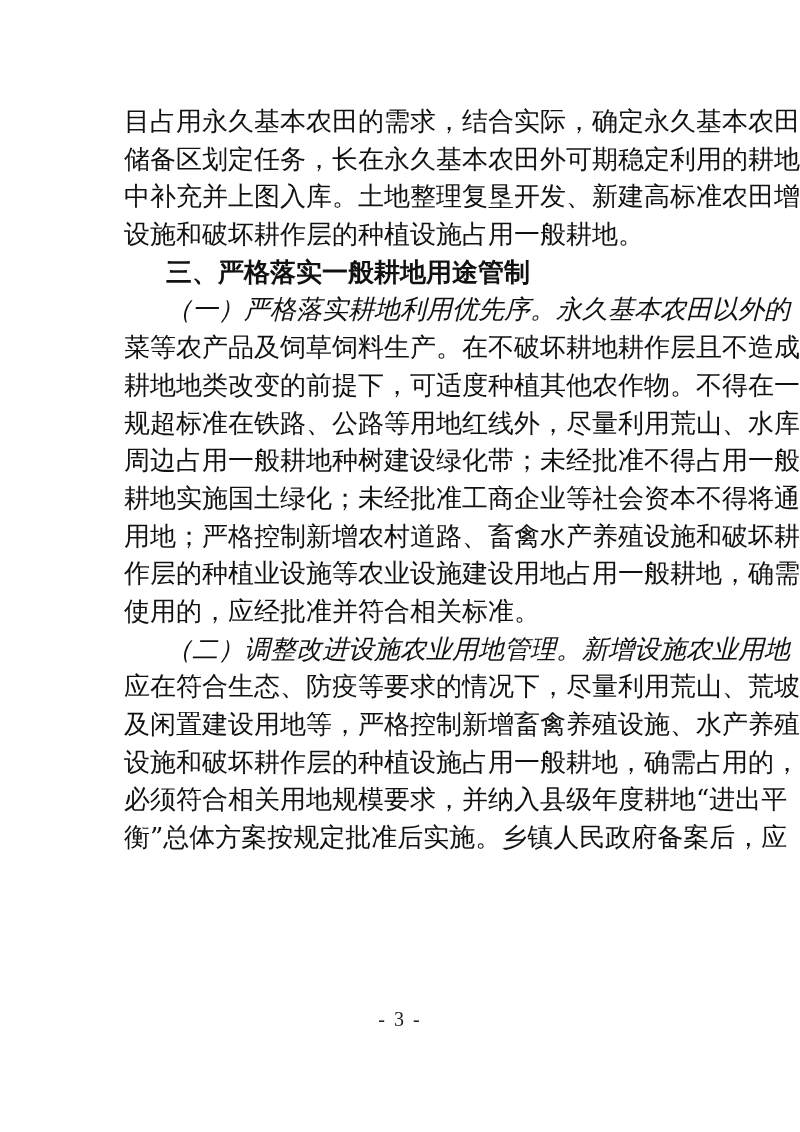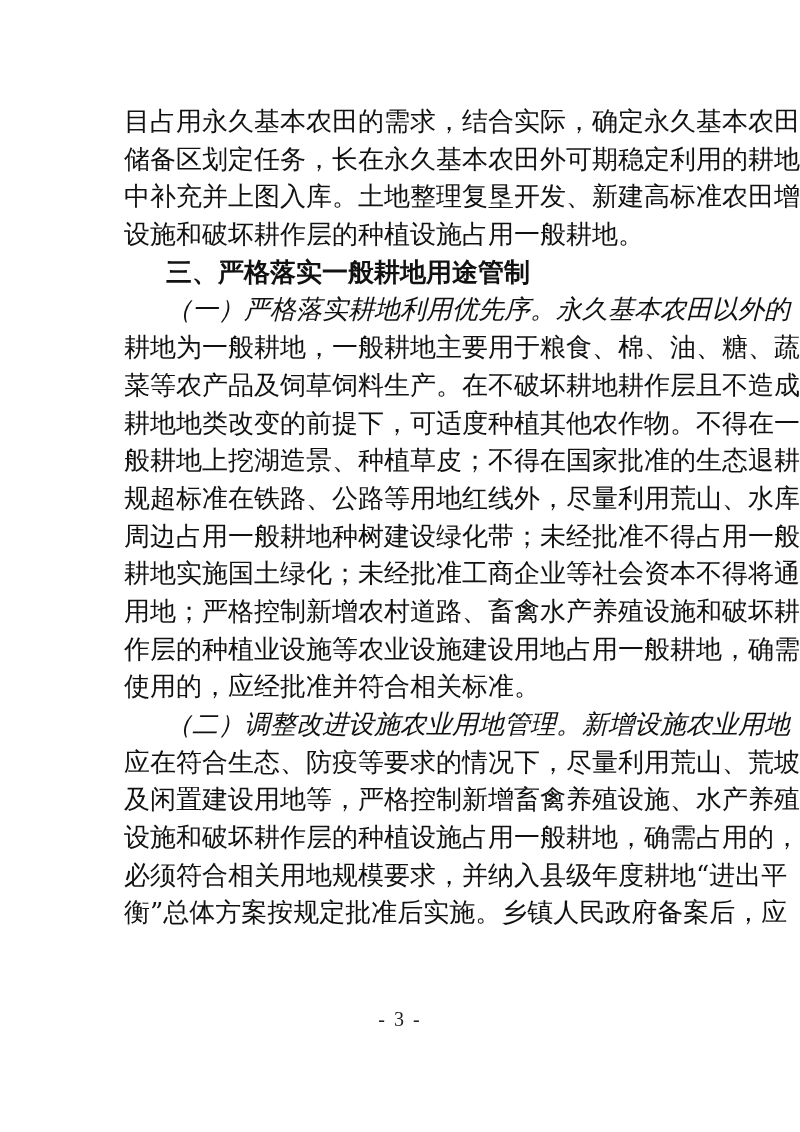--- a/index.html
+++ b/index.html
@@ -66,24 +66,22 @@
 <body>
 
 <div class="page">
   <div class="body-text">
     <div class="line">目占用永久基本农田的需求，结合实际，确定永久基本农田</div>
     <div class="line">储备区划定任务，长在永久基本农田外可期稳定利用的耕地</div>
     <div class="line">中补充并上图入库。土地整理复垦开发、新建高标准农田增</div>
     <div class="line last">设施和破坏耕作层的种植设施占用一般耕地。</div>
     <div class="line heading">三、严格落实一般耕地用途管制</div>
     <div class="line indent">（一）严格落实耕地利用优先序。永久基本农田以外的</div>
-    <div class="line">耕地为一般耕地，一般耕地主要用于粮食、棉、油、糖、蔬</div>
     <div class="line">菜等农产品及饲草饲料生产。在不破坏耕地耕作层且不造成</div>
     <div class="line">耕地地类改变的前提下，可适度种植其他农作物。不得在一</div>
-    <div class="line">般耕地上挖湖造景、种植草皮；不得在国家批准的生态退耕</div>
     <div class="line">规超标准在铁路、公路等用地红线外，尽量利用荒山、水库</div>
     <div class="line">周边占用一般耕地种树建设绿化带；未经批准不得占用一般</div>
     <div class="line">耕地实施国土绿化；未经批准工商企业等社会资本不得将通</div>
     <div class="line">用地；严格控制新增农村道路、畜禽水产养殖设施和破坏耕</div>
     <div class="line">作层的种植业设施等农业设施建设用地占用一般耕地，确需</div>
     <div class="line last">使用的，应经批准并符合相关标准。</div>
     <div class="line indent">（二）调整改进设施农业用地管理。新增设施农业用地</div>
     <div class="line">应在符合生态、防疫等要求的情况下，尽量利用荒山、荒坡</div>
     <div class="line">及闲置建设用地等，严格控制新增畜禽养殖设施、水产养殖</div>
     <div class="line">设施和破坏耕作层的种植设施占用一般耕地，确需占用的，</div>

